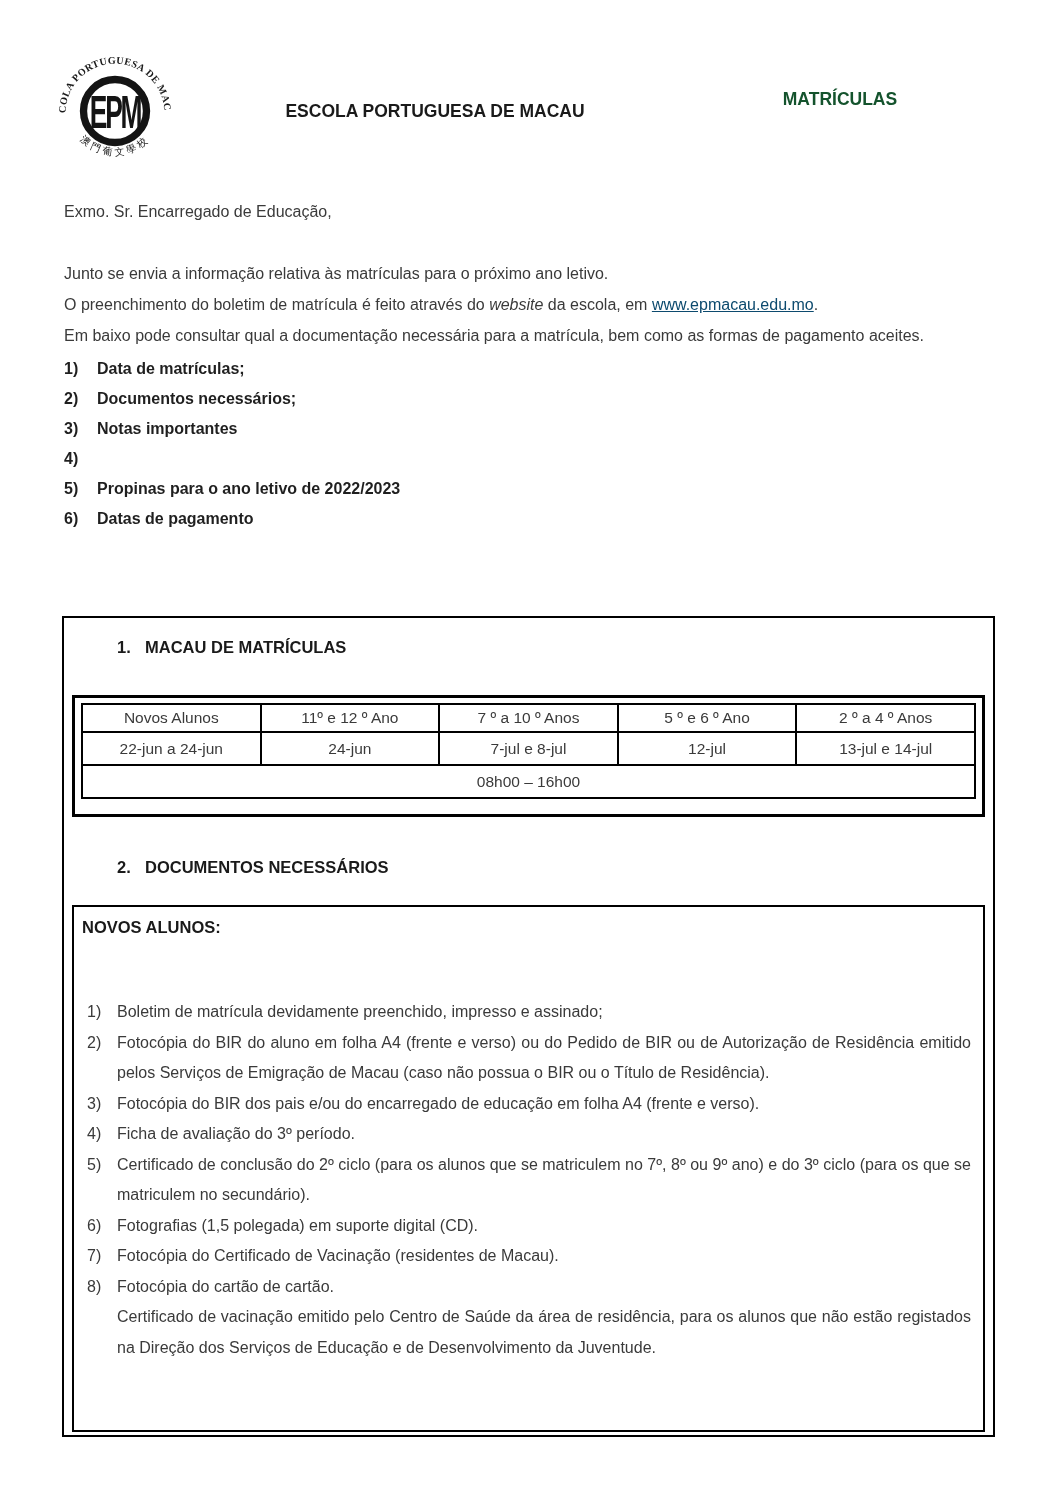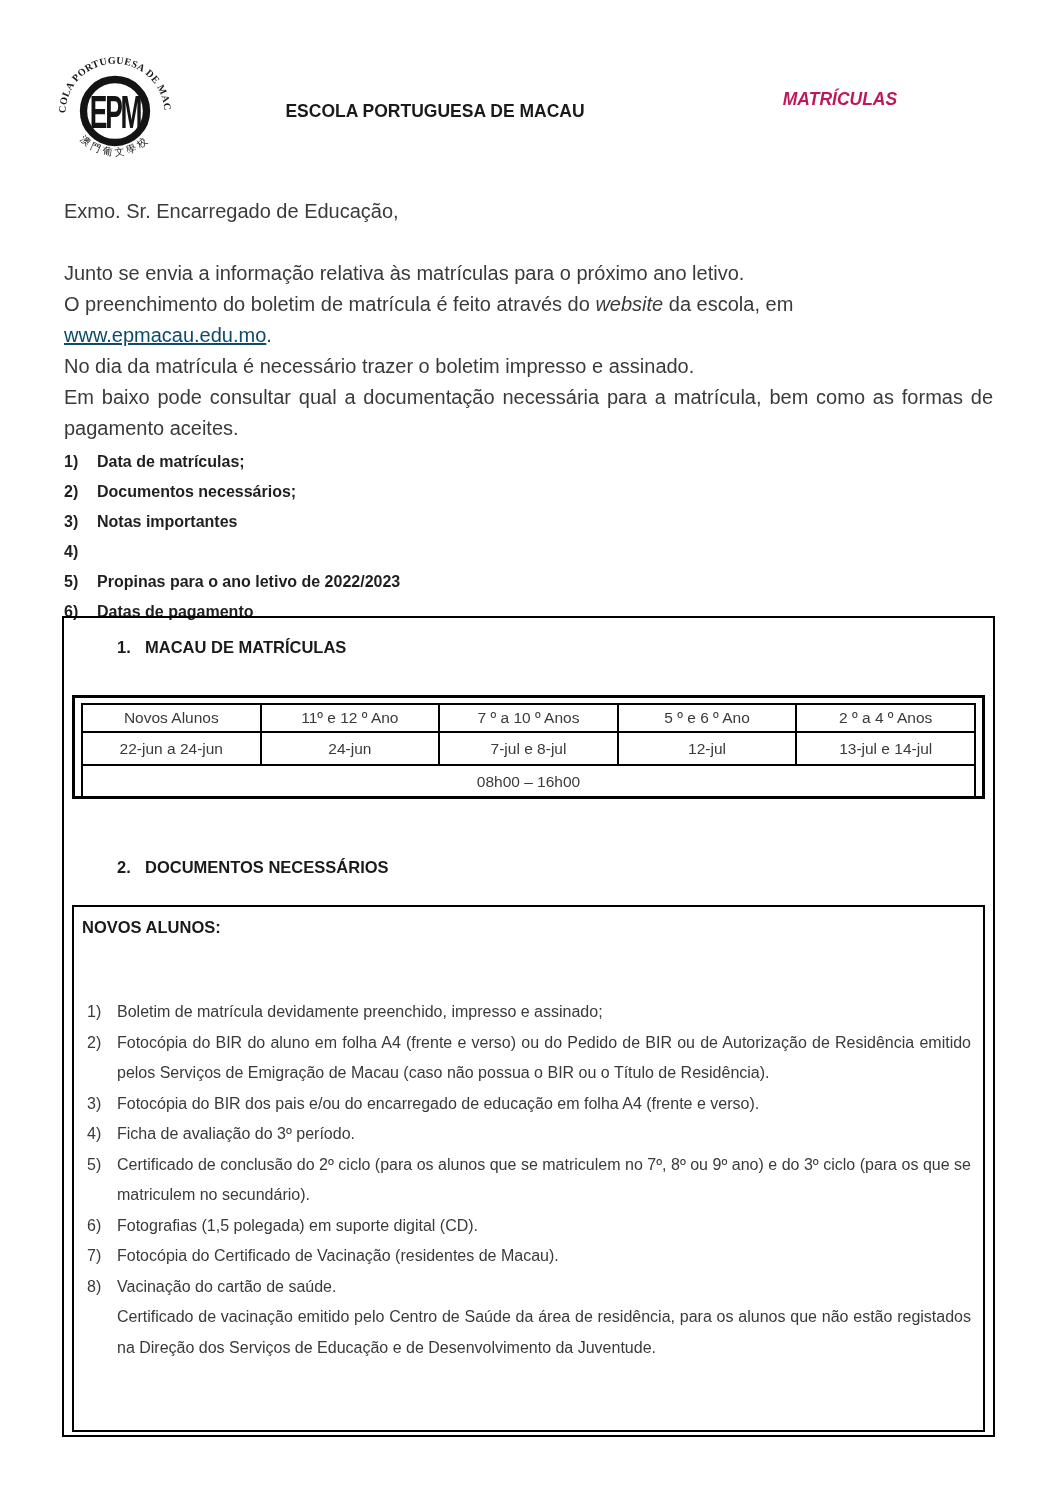--- a/index.html
+++ b/index.html
@@ -20,47 +20,47 @@
   .ring-text { font-family: "Liberation Serif", serif; font-size: 9.6px; font-weight: 700; letter-spacing: 0.4px; fill: #1a1a1a; }
   .ring-text-cn { font-family: "DejaVu Sans", sans-serif; font-size: 9.5px; letter-spacing: 3px; fill: #1a1a1a; }
   .monogram { font-family: "Liberation Sans", sans-serif; font-weight: 700; font-size: 34px; letter-spacing: -3px; fill: #141414; }
 
   .school-name {
     position: absolute; left: 240px; top: 101px; width: 390px;
     text-align: center; font-weight: 700; font-size: 17.5px; color: #1a1a1a;
   }
   .doc-title {
     position: absolute; left: 700px; top: 85px; width: 280px;
-    text-align: center; font-weight: 700; font-size: 17.5px; color: #be185d; line-height: 28px; font-style: italic;
+    text-align: center; font-weight: 700; font-size: 17.5px; color: #14532d; line-height: 28px;
   }
 
   
   .doc { position: absolute; left: 64px; top: 196px; width: 929px; }
-  .doc p { margin: 0; font-size: 20px; line-height: 31px; }
+  .doc p { margin: 0; font-size: 16px; line-height: 31px; }
   .spacer-line { height: 31px; }
   .just { text-align: justify; }
   em.web { }
   a.link { color: #0c4a6e; text-decoration: underline; cursor: pointer; }
 
   .index-list { margin-top: 3px; }
   .idx-row { display: flex; line-height: 30px; font-size: 16px; font-weight: 700; color: #1f1f1f; }
   .idx-num { flex: none; width: 33px; }
 
   
   .outer-box {
     position: absolute; left: 62px; top: 616px; width: 933px; height: 821px;
     border: 2px solid #000;
   }
   .sec-heading { position: absolute; left: 53px; display: flex; font-weight: 700; font-size: 16.5px; color: #1a1a1a; }
   .sec-heading .sec-num { flex: none; width: 28px; }
   .sec-heading.h1 { top: 20px; }
   .sec-heading.h2 { top: 240px; }
 
   .table-frame {
-    position: absolute; left: 8px; top: 77px; width: 913px; height: 104px;
+    position: absolute; left: 8px; top: 77px; width: 913px; height: 122px;
     border: 3px solid #000; padding: 5px 6px;
   }
   .dates-table { width: 100%; border-collapse: collapse; border: 2px solid #000; table-layout: fixed; }
   .dates-table td {
     border: 2px solid #000; text-align: center; vertical-align: middle;
     font-size: 15.5px; color: #3a3a3a; padding: 0;
   }
   .dates-table tr.hdr td { height: 28px; }
   .dates-table tr.dts td { height: 33px; }
   .dates-table tr.hrs td { height: 33px; }
@@ -102,21 +102,20 @@
     <div class="doc-title">
       <div>MATRÍCULAS</div>
     </div>
   </div>
 
   <div class="doc">
     <p>Exmo. Sr. Encarregado de Educação,</p>
     <div class="spacer-line"></div>
     <p>Junto se envia a informação relativa às matrículas para o próximo ano letivo.</p>
     <p><span>O preenchimento do boletim de matrícula é feito através do </span><em class="web">website</em><span> da escola, em </span><a class="link" href="#">www.epmacau.edu.mo</a><span>.</span></p>
-    <p>No dia da matrícula é necessário trazer o boletim impresso e assinado.</p>
     <p class="just">Em baixo pode consultar qual a documentação necessária para a matrícula, bem como as formas de pagamento aceites.</p>
 
     <div class="index-list">
       <div class="idx-row">
           <span class="idx-num">1)</span>
           <span>Data de matrículas;</span>
         </div>
       <div class="idx-row">
           <span class="idx-num">2)</span>
           <span>Documentos necessários;</span>
@@ -202,21 +201,21 @@
           <span class="item-num">6)</span>
           <div class="item-text">Fotografias (1,5 polegada) em suporte digital (CD).</div>
         </div>
         <div class="item">
           <span class="item-num">7)</span>
           <div class="item-text">Fotocópia do Certificado de Vacinação (residentes de Macau).</div>
         </div>
         <div class="item">
           <span class="item-num">8)</span>
           <div class="item-text">
-            <div>Vacinação do cartão de saúde.</div>
+            <div>Fotocópia do cartão de cartão.</div>
             <div class="extra">Certificado de vacinação emitido pelo Centro de Saúde da área de residência, para os alunos que não estão registados na Direção dos Serviços de Educação e de Desenvolvimento da Juventude.</div>
           </div>
         </div>
       </div>
     </div>
 
   </div>
 </div>
 
 </body></html>

